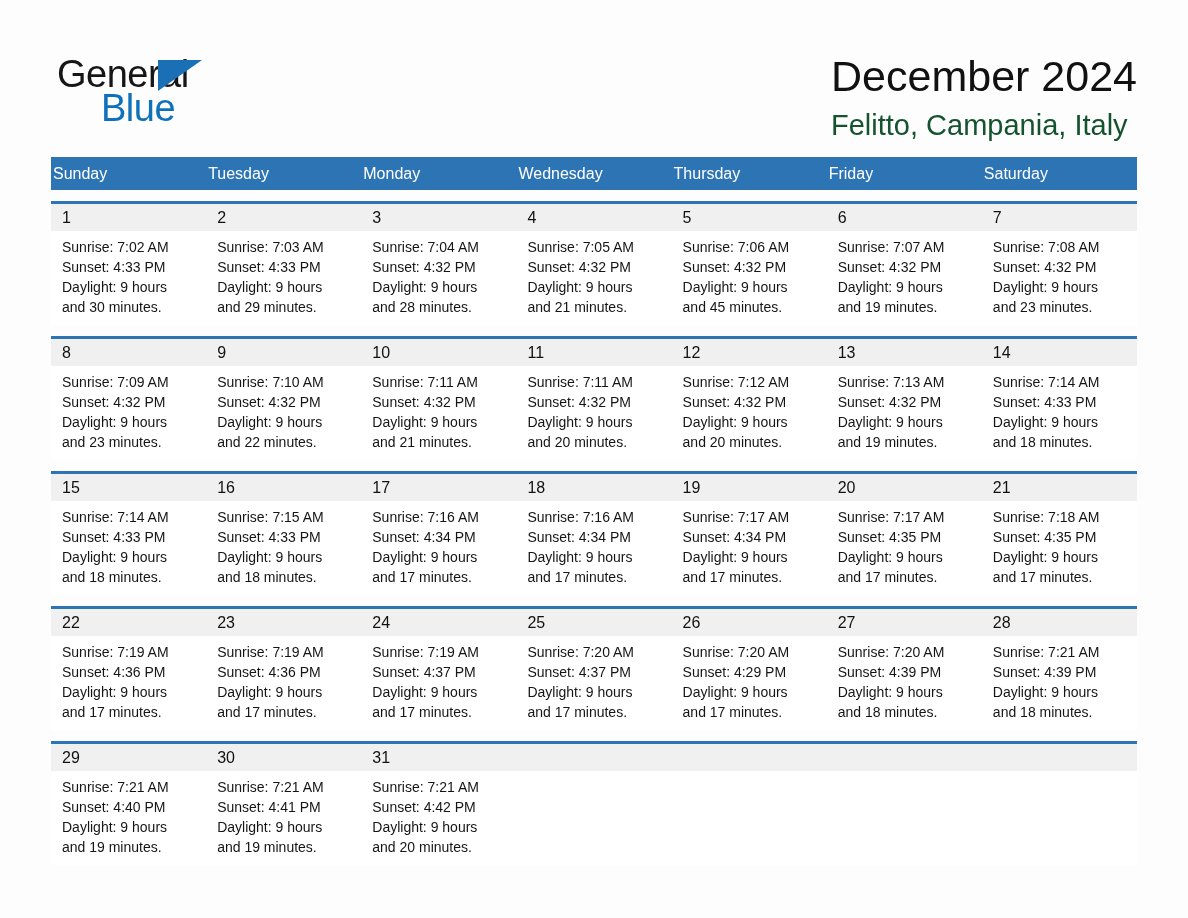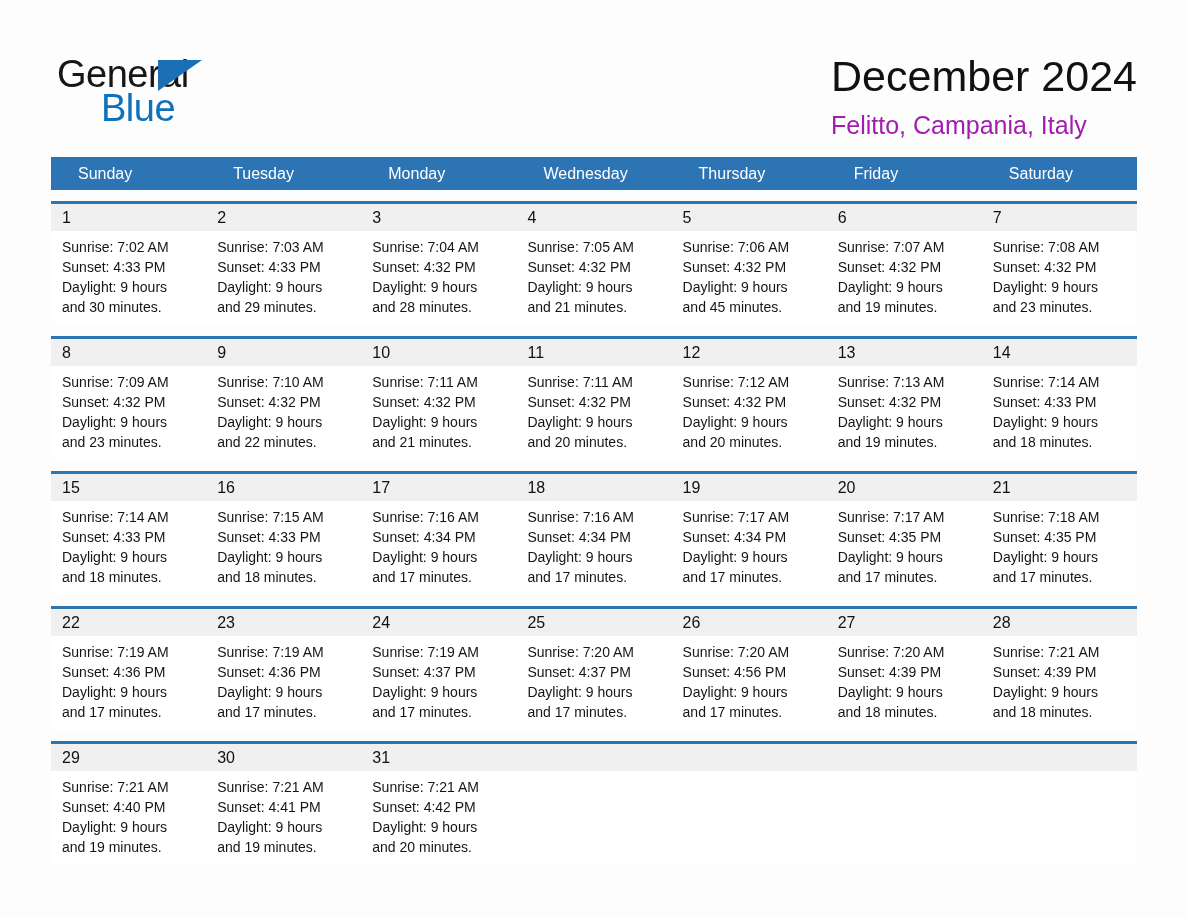--- a/index.html
+++ b/index.html
@@ -72,23 +72,23 @@
   }
   .month-title {
     font-size: 43px;
     font-weight: 400;
     color: #111111;
     line-height: 52px;
     letter-spacing: 0px;
     white-space: nowrap;
   }
   .location-title {
-    font-size: 25px;
+    font-size: 29px;
     font-weight: 400;
-    color: #a21caf;
+    color: #14532d;
     line-height: 34px;
     margin-top: 6px;
     white-space: nowrap;
   }
 
   
   .calendar {
     position: absolute;
     left: 51px;
     top: 157px;
@@ -98,21 +98,21 @@
     display: flex;
     background: #2d74b5;
     height: 33px;
   }
   .weekday {
     flex: 1 1 0;
     min-width: 0;
     color: #ffffff;
     font-size: 16px;
     line-height: 33px;
-    padding-left: 27px;
+    padding-left: 2px;
     box-sizing: border-box;
     font-weight: 400;
     overflow: hidden;
     white-space: nowrap;
   }
 
   .week {
     border-top: 3px solid #2d74b5;
     margin-top: 11px;
   }
@@ -385,21 +385,21 @@
           <div class="line">and 17 minutes.</div>
         </div>
         <div class="detail-cell">
           <div class="line">Sunrise: 7:20 AM</div>
           <div class="line">Sunset: 4:37 PM</div>
           <div class="line">Daylight: 9 hours</div>
           <div class="line">and 17 minutes.</div>
         </div>
         <div class="detail-cell">
           <div class="line">Sunrise: 7:20 AM</div>
-          <div class="line">Sunset: 4:56 PM</div>
+          <div class="line">Sunset: 4:29 PM</div>
           <div class="line">Daylight: 9 hours</div>
           <div class="line">and 17 minutes.</div>
         </div>
         <div class="detail-cell">
           <div class="line">Sunrise: 7:20 AM</div>
           <div class="line">Sunset: 4:39 PM</div>
           <div class="line">Daylight: 9 hours</div>
           <div class="line">and 18 minutes.</div>
         </div>
         <div class="detail-cell">

